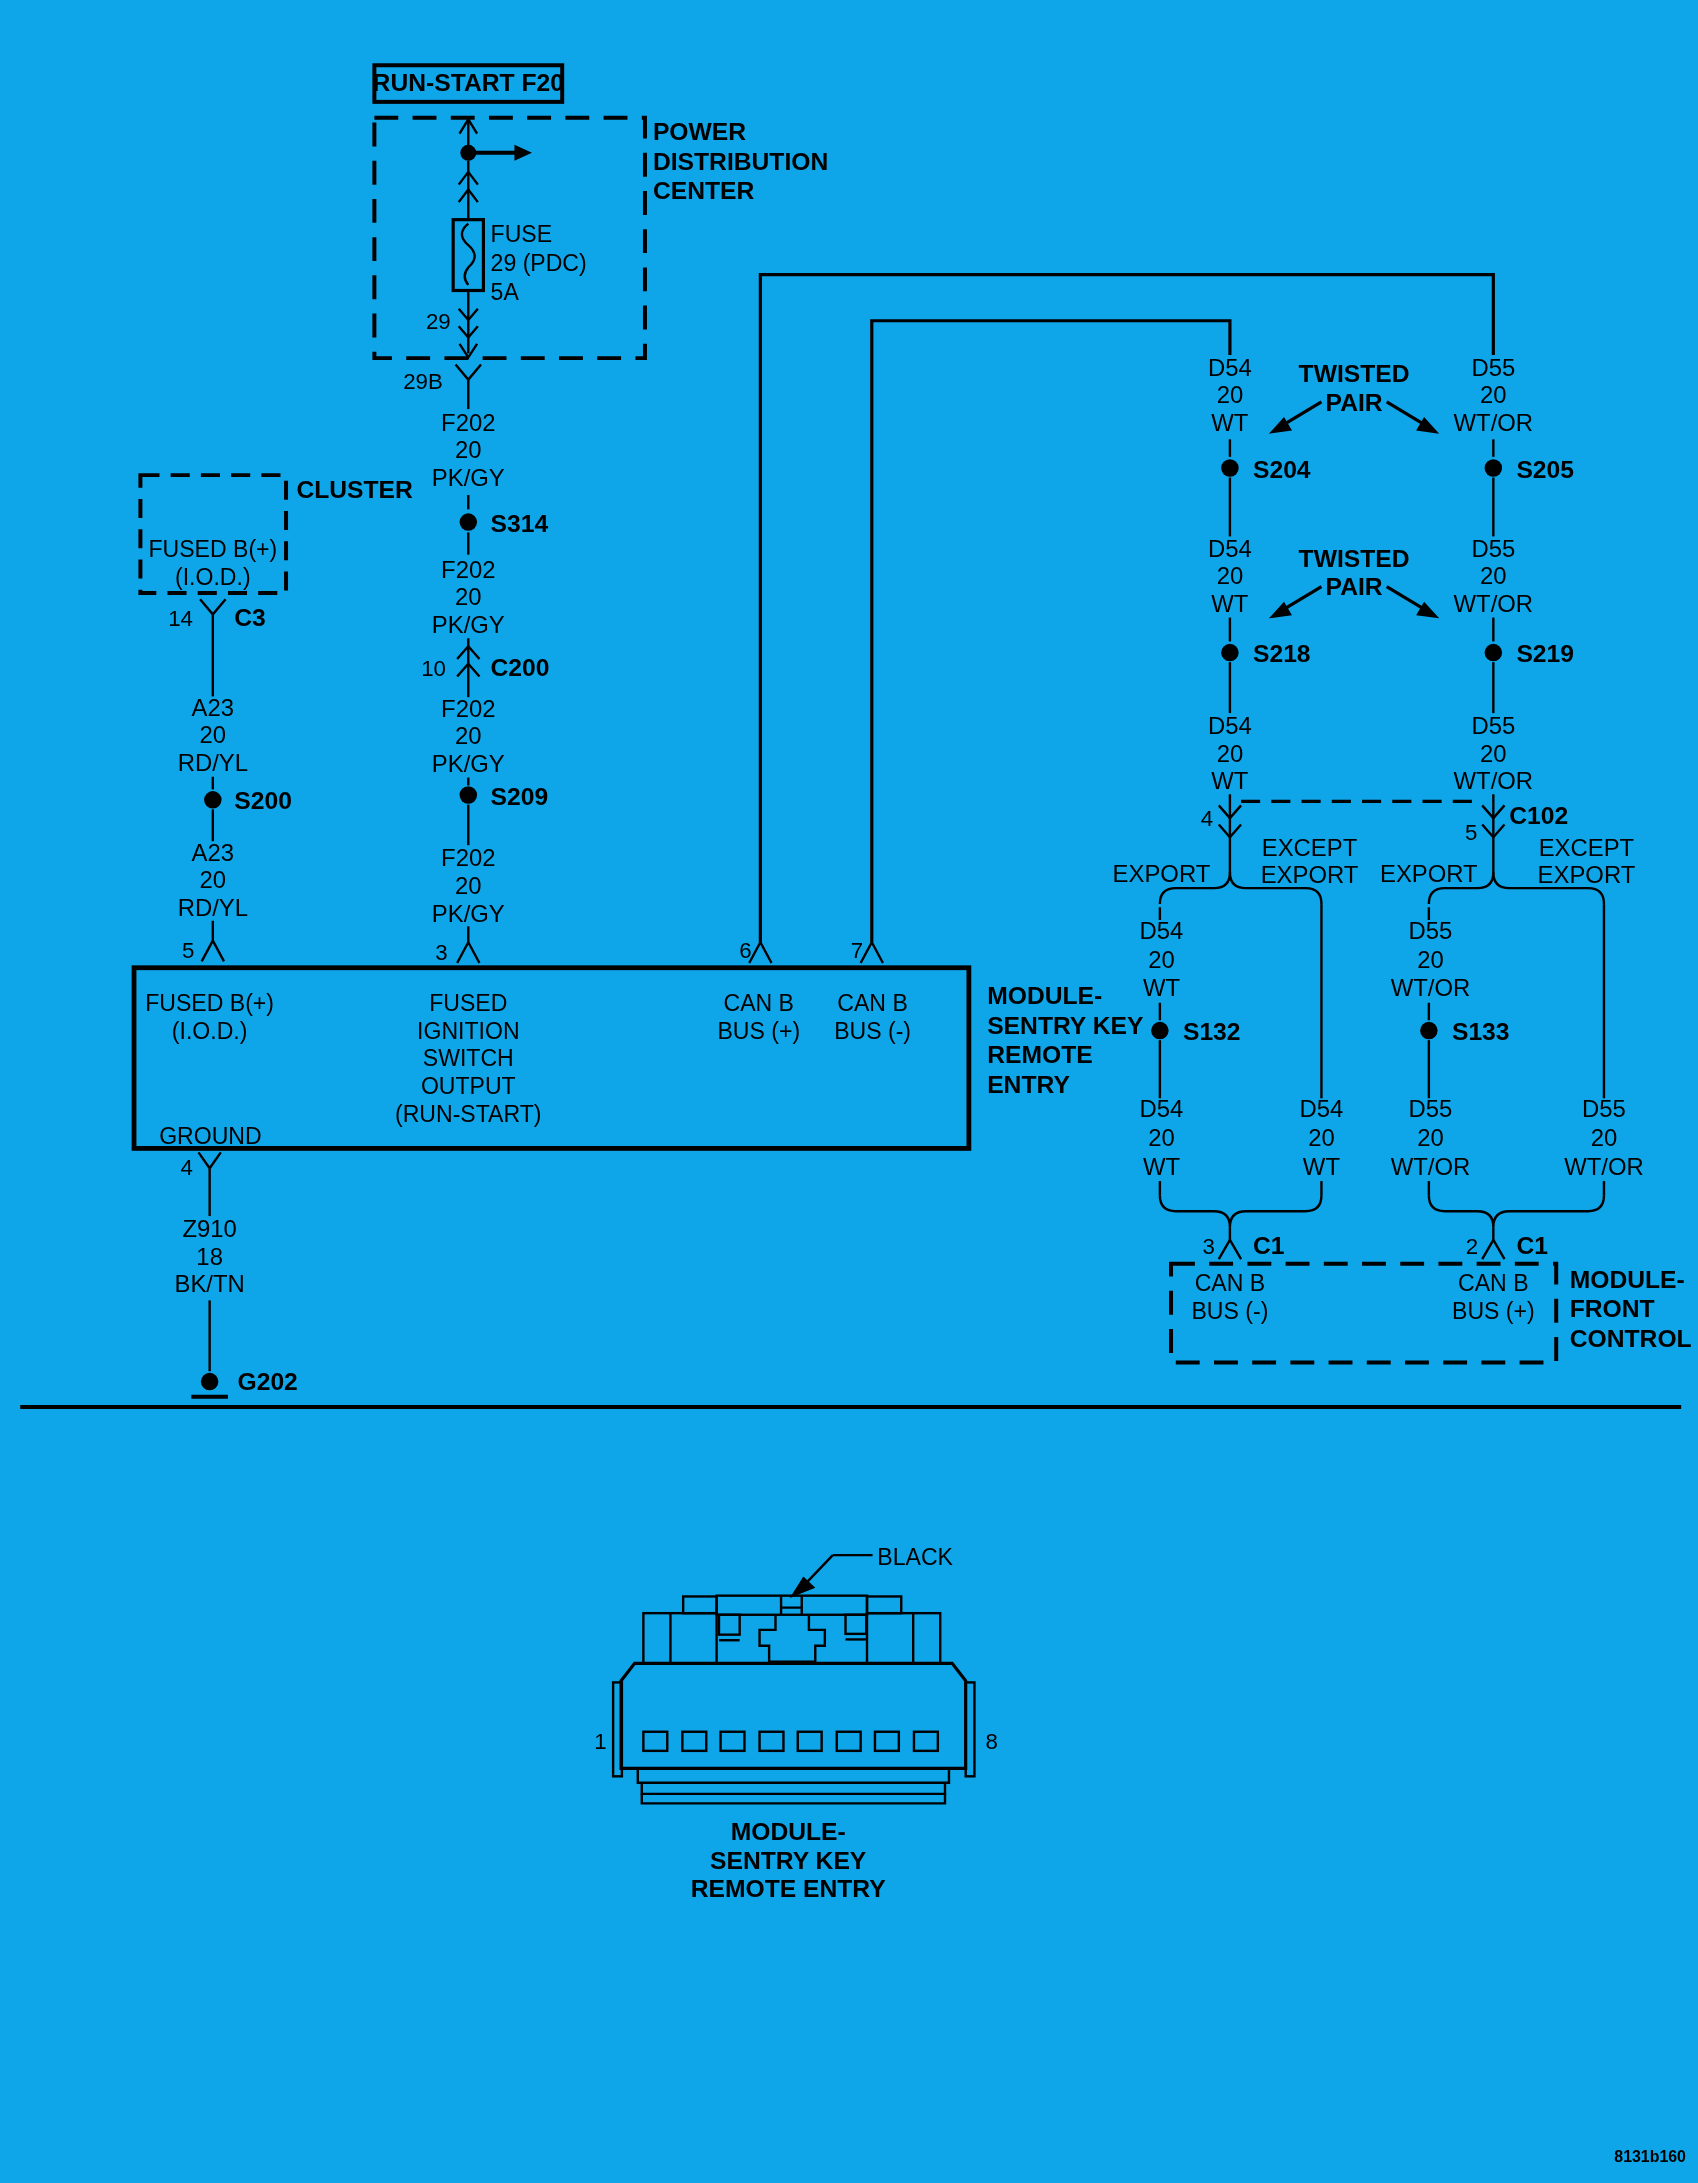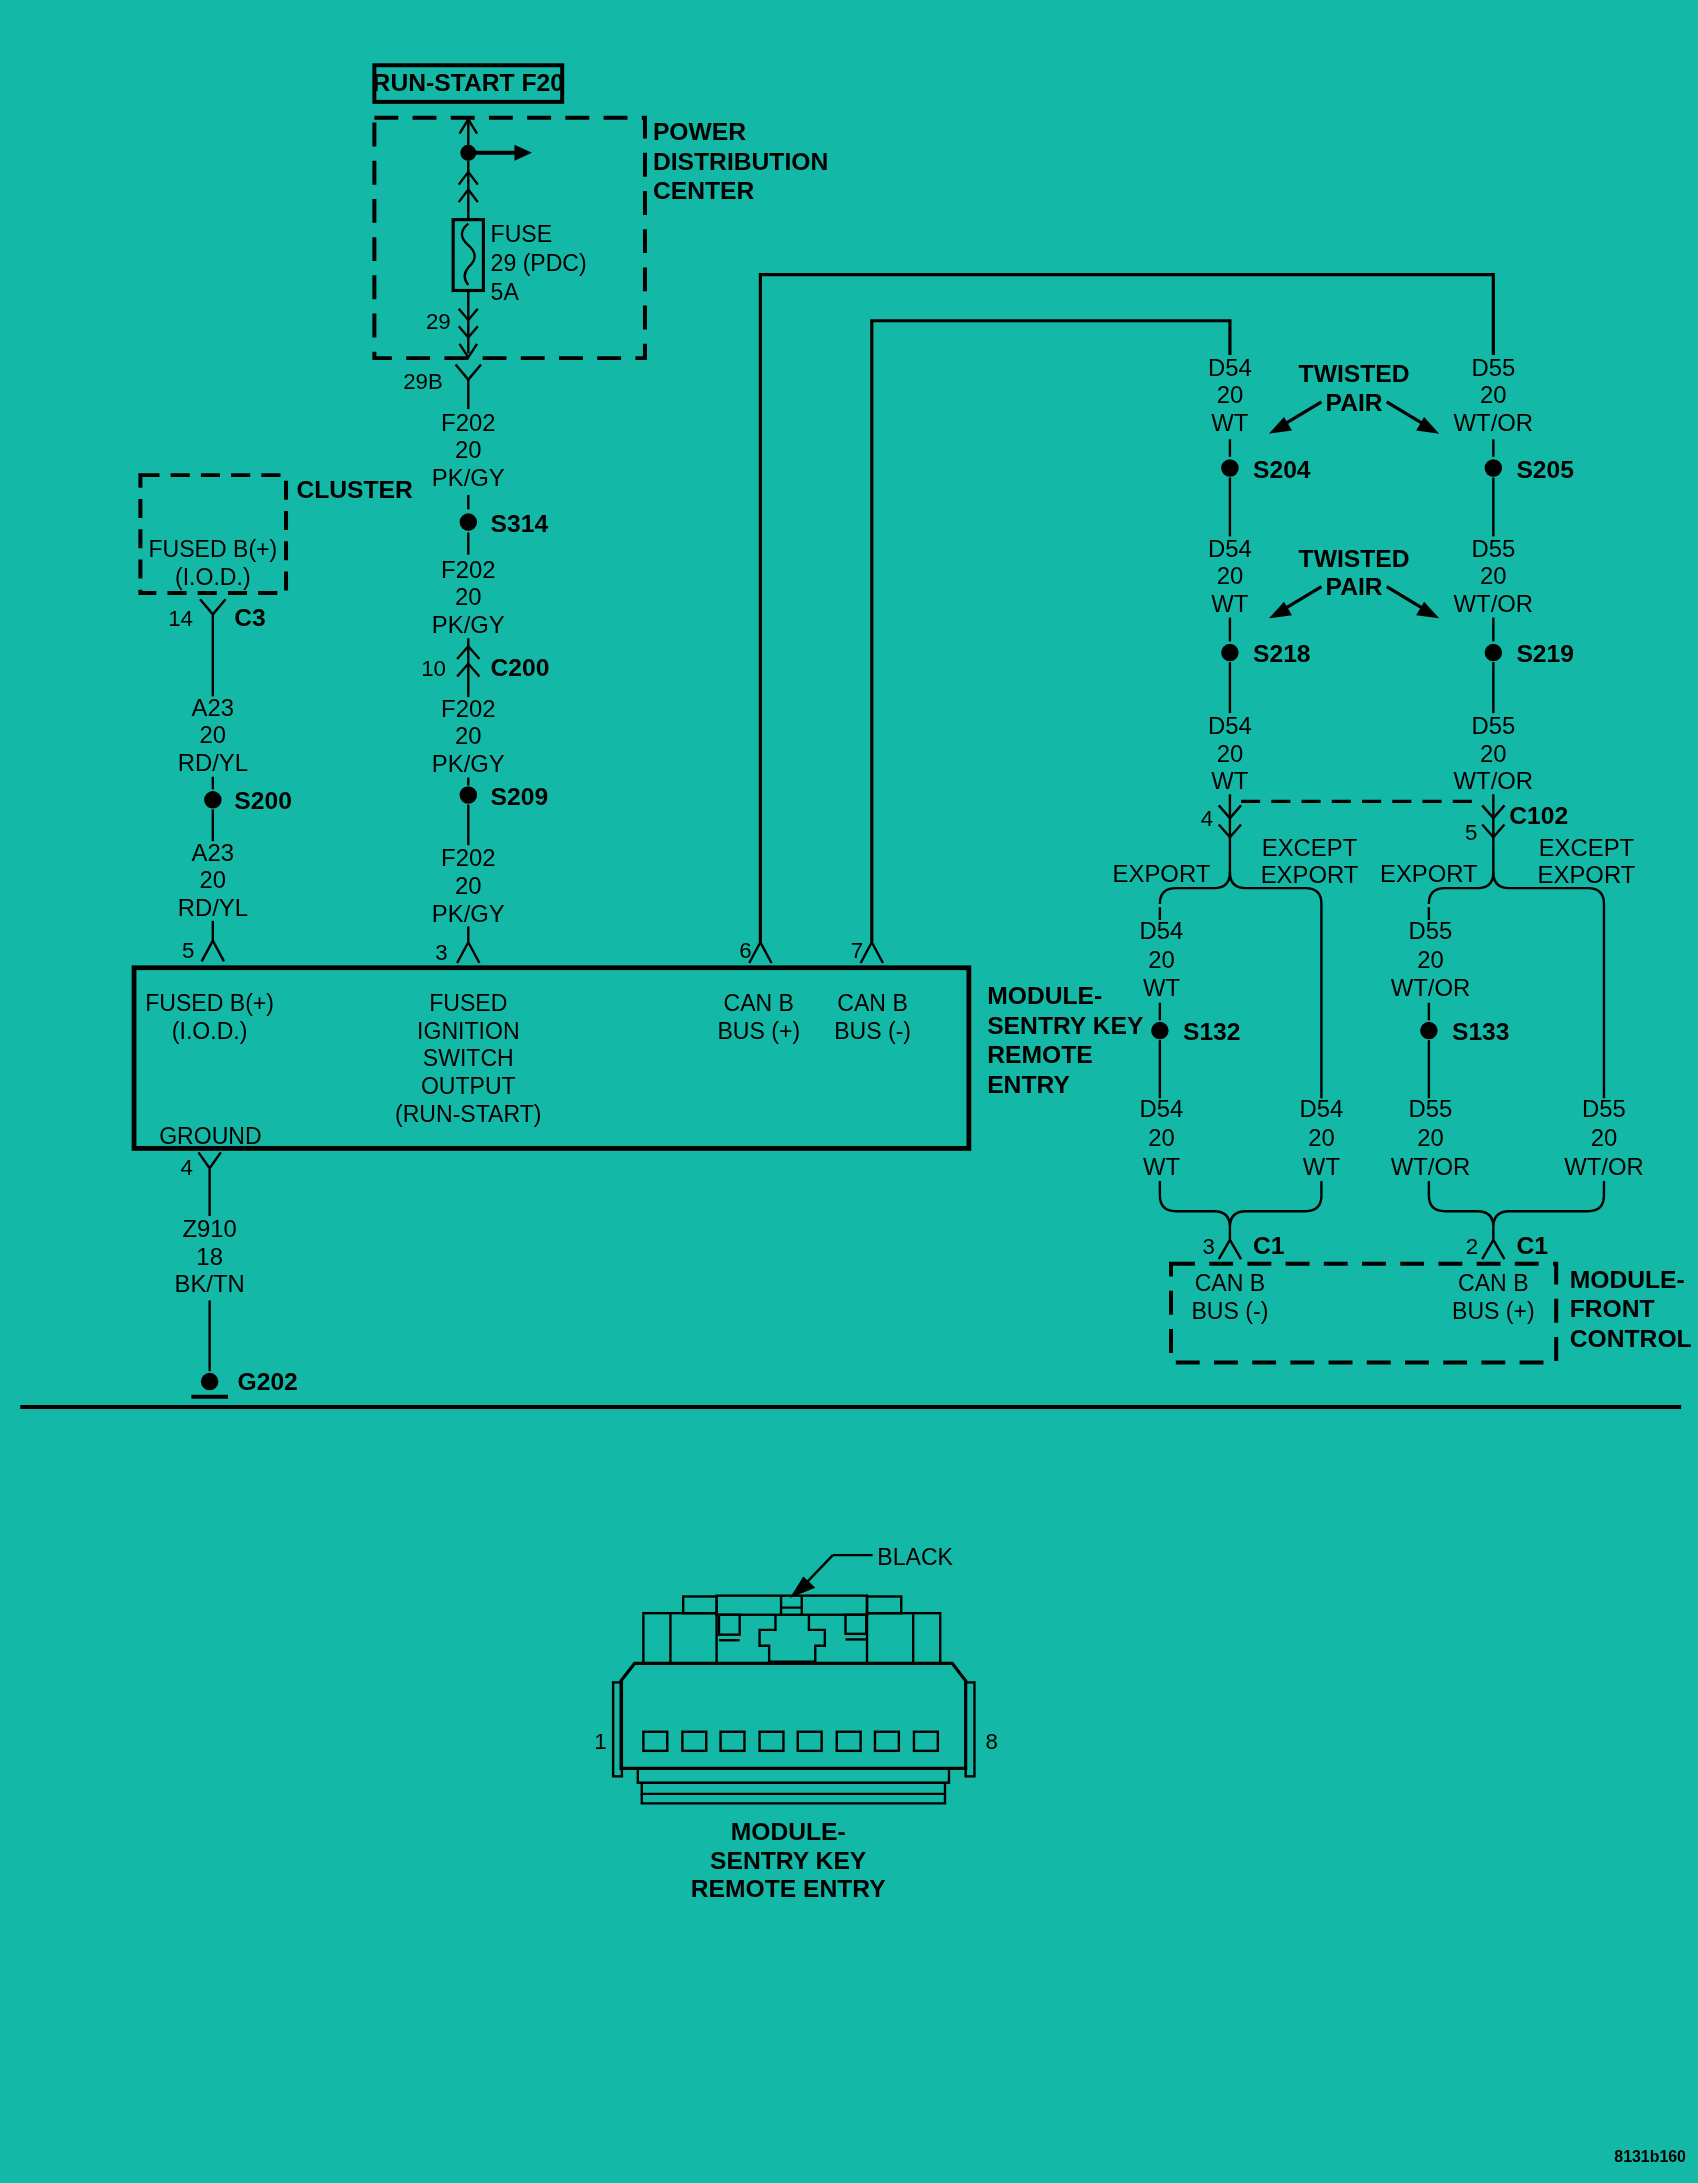--- a/index.html
+++ b/index.html
@@ -1,16 +1,16 @@
 <!DOCTYPE html>
 <html style="font-size:12.7px"><head>
 <meta charset="utf-8">
 <style>
   html,body{margin:0;padding:0;background:#ffffff;}
-  .page{position:relative;width:1699px;height:2183px;background:#14b8a6;font-family:"Liberation Sans",sans-serif;}
+  .page{position:relative;width:1699px;height:2183px;background:#0ea5e9;font-family:"Liberation Sans",sans-serif;}
   svg{position:absolute;left:0;top:0;}
   svg text{fill:#000;font-family:"Liberation Sans",sans-serif;}
   .wt{font-size:30px;text-anchor:middle;}           
   .bt{font-size:29px;text-anchor:middle;}           
   .pn{font-size:28px;text-anchor:end;}              
   .pns{font-size:28px;text-anchor:start;}
   .cl{font-size:31px;font-weight:bold;text-anchor:start;} 
   .bn{font-size:31px;font-weight:bold;text-anchor:start;} 
   .bnm{font-size:31px;font-weight:bold;text-anchor:middle;}
   .ft{font-size:29px;text-anchor:start;}            

